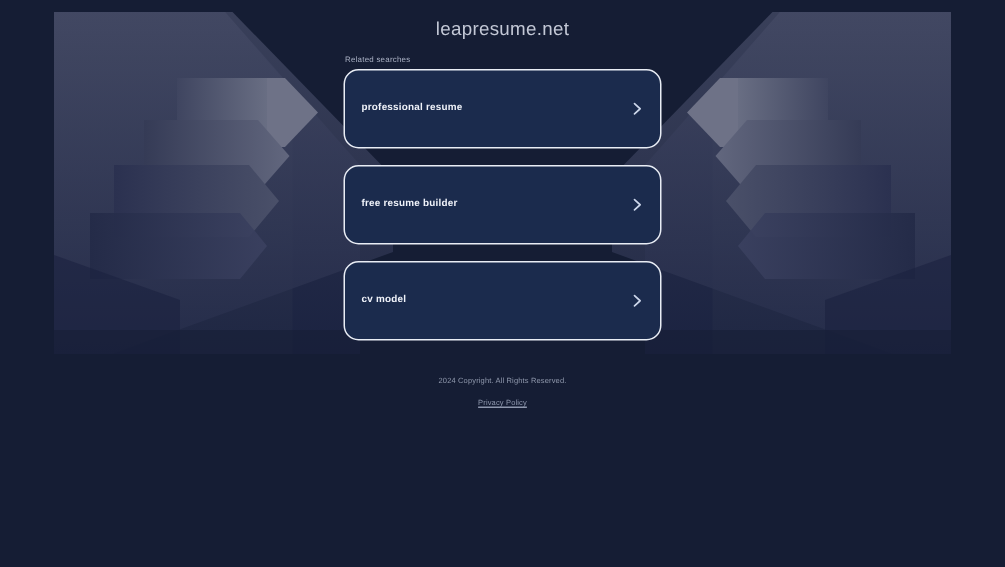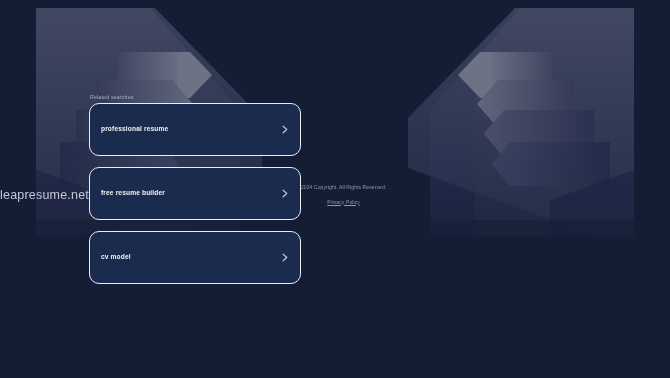--- a/index.html
+++ b/index.html
@@ -34,21 +34,21 @@
   }
 
   
   #content {
     position: absolute;
     left: 0;
     top: 0;
     width: 670px;
     height: 378px;
     display: flex;
-    flex-direction: row;
+    flex-direction: column;
     align-items: center;
   }
 
   #site-title {
     margin-top: 12px;
     font-size: 12.5px;
     letter-spacing: 0.2px;
     color: #c3c8d6;
     font-weight: 400;
     text-align: center;

